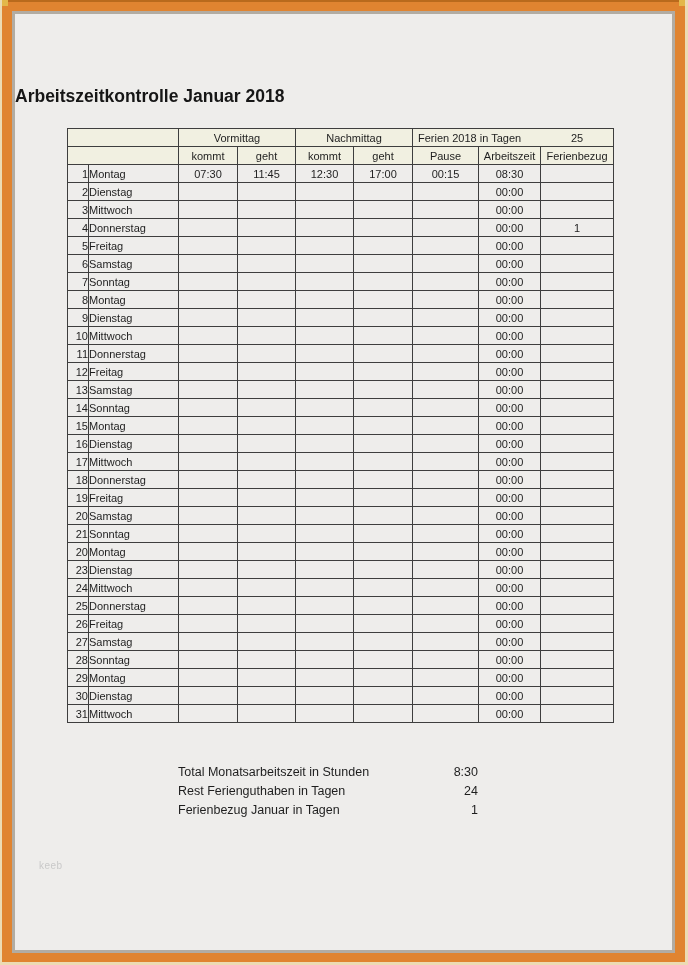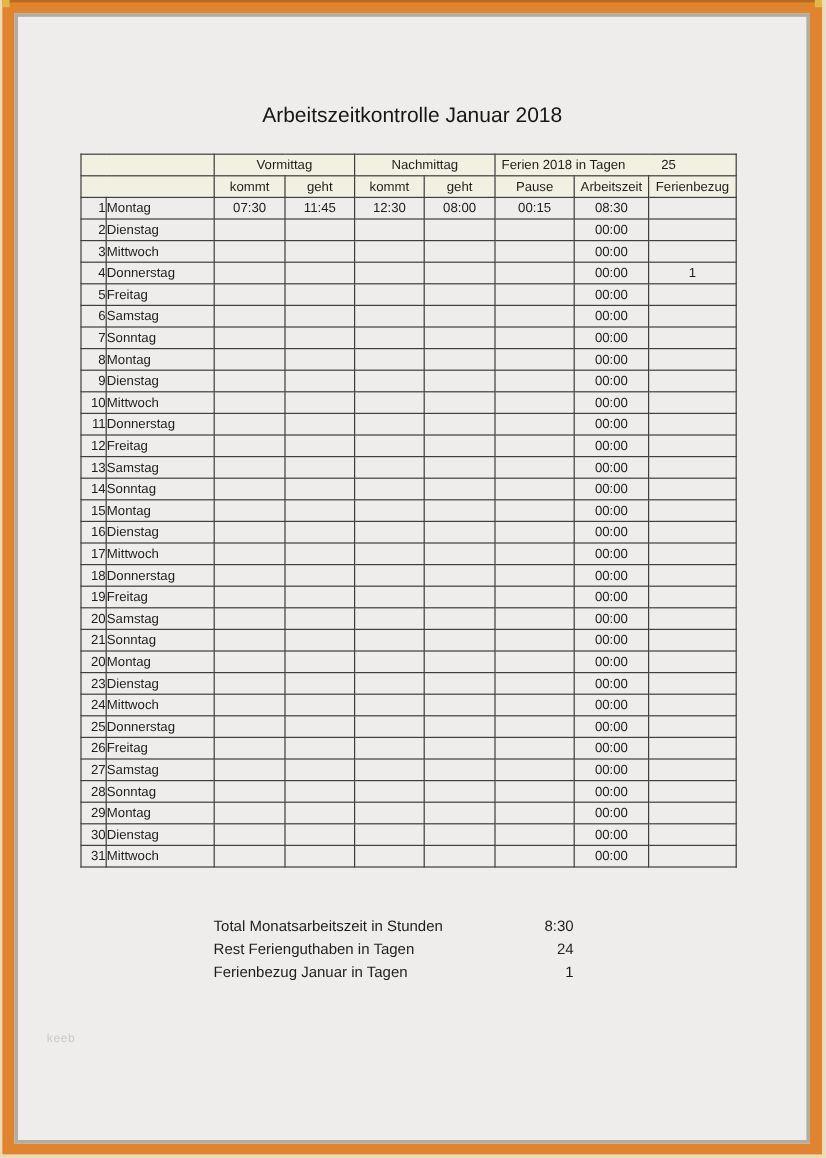--- a/index.html
+++ b/index.html
@@ -18,42 +18,42 @@
     position:absolute; width:6px; height:6px; background:#e3b84a; top:0;
   }
   .corner-dot.tl { left:2px; }
   .corner-dot.tr { right:3px; }
   
   .page {
     position:absolute; left:12px; top:11px; right:13px; bottom:12px;
     background:#eeedeb; border:3px solid #b2aca2;
   }
   .title {
-    margin:72px 0 0 0; text-align:center;
-    font-size:17.5px; font-weight:normal; color:#161616;
+    margin:72px 0 0 0; 
+    font-size:17.5px; font-weight:bold; color:#161616;
     line-height:20px;
   }
   
   table.sheet {
     border-collapse:collapse; table-layout:fixed;
     width:546px; margin:22px 0 0 52px;
     font-size:11px; color:#1e1e1e;
   }
   table.sheet th, table.sheet td {
     border:1px solid #3e3e3e; height:17px; padding:0;
     overflow:hidden; white-space:nowrap; font-weight:normal;
     line-height:16px;
   }
   table.sheet thead th { background:#f1f0e1; text-align:center; }
   th.ghost { border:none; background:transparent; }
   td.num  { text-align:right; padding-right:3px; }
   td.day  { text-align:left; padding-left:3px; }
   td.time { text-align:center; }
   th.ferien-cell { text-align:left; }
-  .ferien-inner { display:flex; align-items:center; }
+  .ferien-inner { display:flex; align-items:center; justify-content:space-between; }
   .ferien-inner .flabel { padding-left:5px; }
   .ferien-inner .fvalue { width:72px; text-align:center; }
   
   .summary { margin:40px 0 0 163px; width:300px; font-size:12.5px; }
   .summary-row { display:flex; justify-content:space-between; line-height:19px;gap:24px; }
   .summary-row .sval { text-align:left; }
   
   .watermark {
     position:absolute; left:24px; top:846px;
     font-size:10px; color:#c9c9c9; letter-spacing:.5px;
@@ -106,21 +106,21 @@
         <th>Ferienbezug</th>
       </tr>
     </thead>
     <tbody id="rows">
         <tr>
           <td class="num">1</td>
           <td class="day">Montag</td>
           <td class="time">07:30</td>
           <td class="time">11:45</td>
           <td class="time">12:30</td>
-          <td class="time">08:00</td>
+          <td class="time">17:00</td>
           <td class="time">00:15</td>
           <td class="time">08:30</td>
           <td class="time"></td>
         </tr>
         <tr>
           <td class="num">2</td>
           <td class="day">Dienstag</td>
           <td class="time"></td>
           <td class="time"></td>
           <td class="time"></td>

